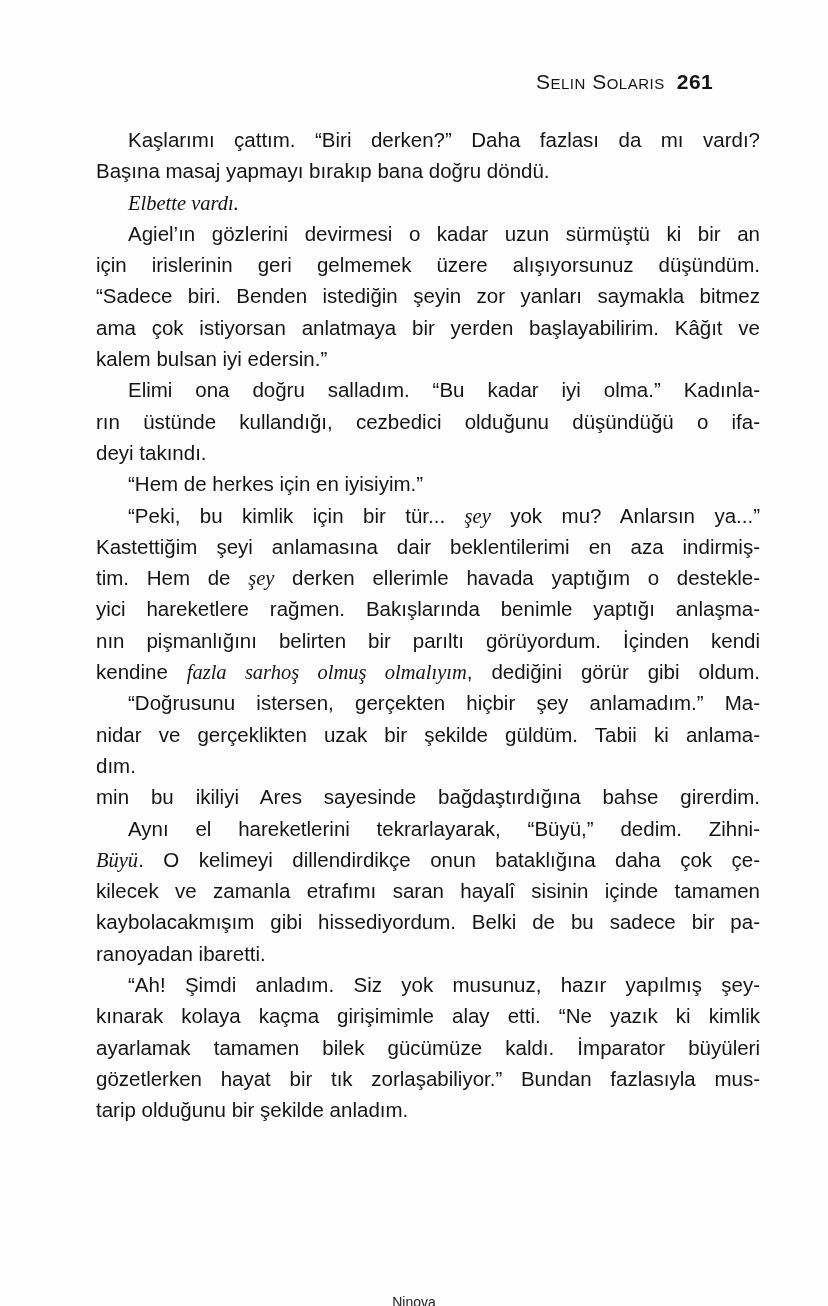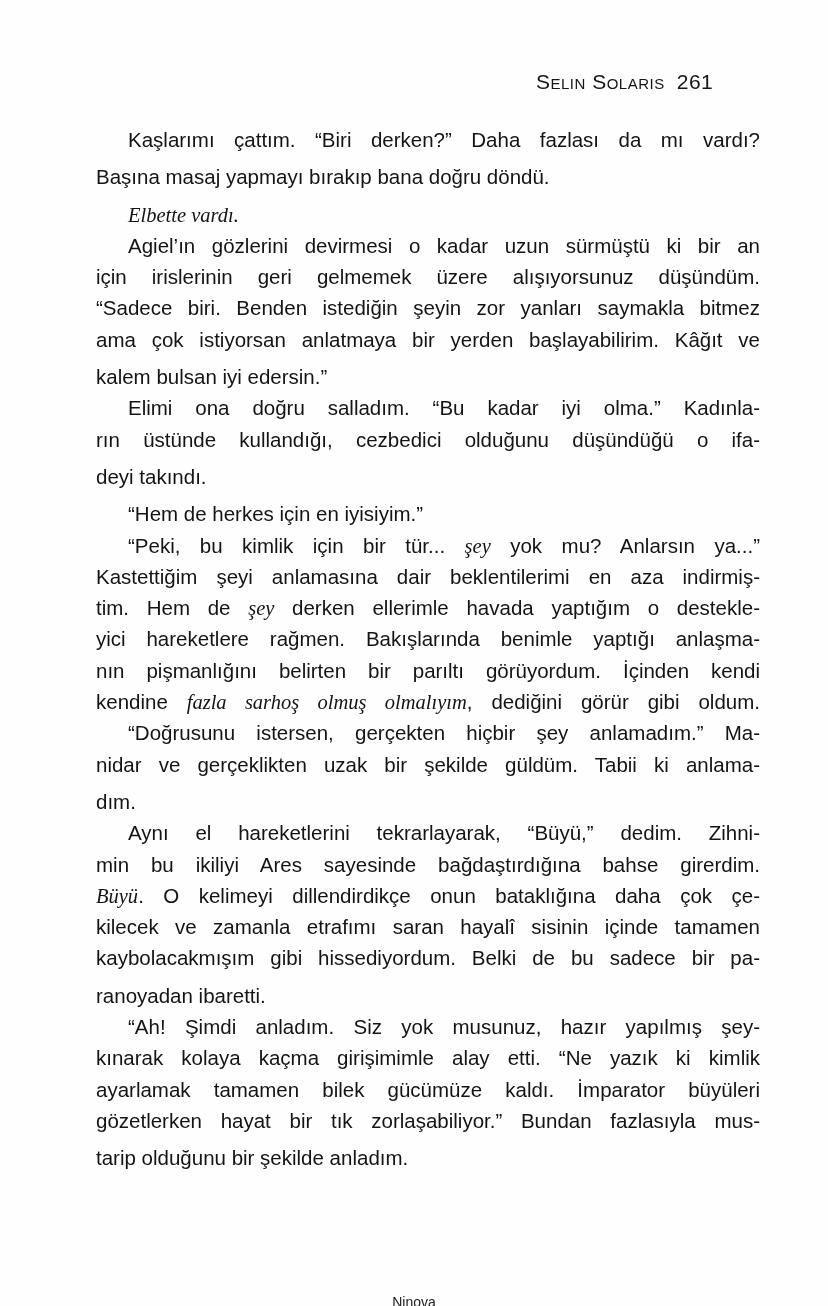--- a/index.html
+++ b/index.html
@@ -1,24 +1,24 @@
 <!DOCTYPE html>
 <html><head>
   <meta charset="utf-8">
   <style>
     html, body { margin: 0; padding: 0; background: #ffffff; }
     body { width: 828px; height: 1306px; position: relative; overflow: hidden; font-family: "Liberation Serif", serif; color: #141414; }
     .page { position: absolute; left: 0; top: 0; width: 828px; height: 1306px; background: #fefefe; }
     .running-head { position: absolute; left: 520px; top: 70px; width: 230px; font-family: "Liberation Sans", sans-serif; font-size: 21px; letter-spacing: 0.5px; color: #151515; white-space: nowrap; }
     .running-head .sc { font-variant: small-caps; margin-left: 16px; }
-    .running-head .pg { margin-left: 12px; }
+    .running-head .pg { margin-left: 12px; font-weight: bold; }
     .body-text { position: absolute; left: 96px; top: 124px; width: 664px; }
     .line { height: 31.3px; line-height: 31.3px; font-family: "Liberation Sans", sans-serif; font-size: 20.5px; white-space: nowrap; text-align: justify; text-align-last: justify; overflow: visible; }
     .line.indent { padding-left: 32px; }
-    .line.last { text-align-last: left; margin-top: 6px; }
+    .line.last { text-align-last: left; }
     .line i { font-family: "Liberation Serif", serif; font-style: italic; }
     .footer { position: absolute; left: 0; top: 1258px; width: 828px; text-align: center; font-family: "Liberation Sans", sans-serif; font-size: 14px; color: #222; margin-top: 36px; }
   </style>
 </head>
 <body>
 
 <div class="page">
   <div class="running-head">
     <span class="sc">Selin Solaris</span><span class="pg">261</span>
   </div>
@@ -38,22 +38,22 @@
       <div class="line indent last">“Hem de herkes için en iyisiyim.”</div>
       <div class="line indent">“Peki, bu kimlik için bir tür... <i>şey</i> yok mu? Anlarsın ya...”</div>
       <div class="line">Kastettiğim şeyi anlamasına dair beklentilerimi en aza indirmiş-</div>
       <div class="line">tim. Hem de <i>şey</i> derken ellerimle havada yaptığım o destekle-</div>
       <div class="line">yici hareketlere rağmen. Bakışlarında benimle yaptığı anlaşma-</div>
       <div class="line">nın pişmanlığını belirten bir parıltı görüyordum. İçinden kendi</div>
       <div class="line">kendine <i>fazla sarhoş olmuş olmalıyım</i>, dediğini görür gibi oldum.</div>
       <div class="line indent">“Doğrusunu istersen, gerçekten hiçbir şey anlamadım.” Ma-</div>
       <div class="line">nidar ve gerçeklikten uzak bir şekilde güldüm. Tabii ki anlama-</div>
       <div class="line last">dım.</div>
+      <div class="line">min bu ikiliyi Ares sayesinde bağdaştırdığına bahse girerdim.</div>
       <div class="line indent">Aynı el hareketlerini tekrarlayarak, “Büyü,” dedim. Zihni-</div>
-      <div class="line">min bu ikiliyi Ares sayesinde bağdaştırdığına bahse girerdim.</div>
       <div class="line"><i>Büyü</i>. O kelimeyi dillendirdikçe onun bataklığına daha çok çe-</div>
       <div class="line">kilecek ve zamanla etrafımı saran hayalî sisinin içinde tamamen</div>
       <div class="line">kaybolacakmışım gibi hissediyordum. Belki de bu sadece bir pa-</div>
       <div class="line last">ranoyadan ibaretti.</div>
       <div class="line indent">“Ah! Şimdi anladım. Siz yok musunuz, hazır yapılmış şey-</div>
       <div class="line">kınarak kolaya kaçma girişimimle alay etti. “Ne yazık ki kimlik</div>
       <div class="line">ayarlamak tamamen bilek gücümüze kaldı. İmparator büyüleri</div>
       <div class="line">gözetlerken hayat bir tık zorlaşabiliyor.” Bundan fazlasıyla mus-</div>
       <div class="line last">tarip olduğunu bir şekilde anladım.</div>
     </div>

